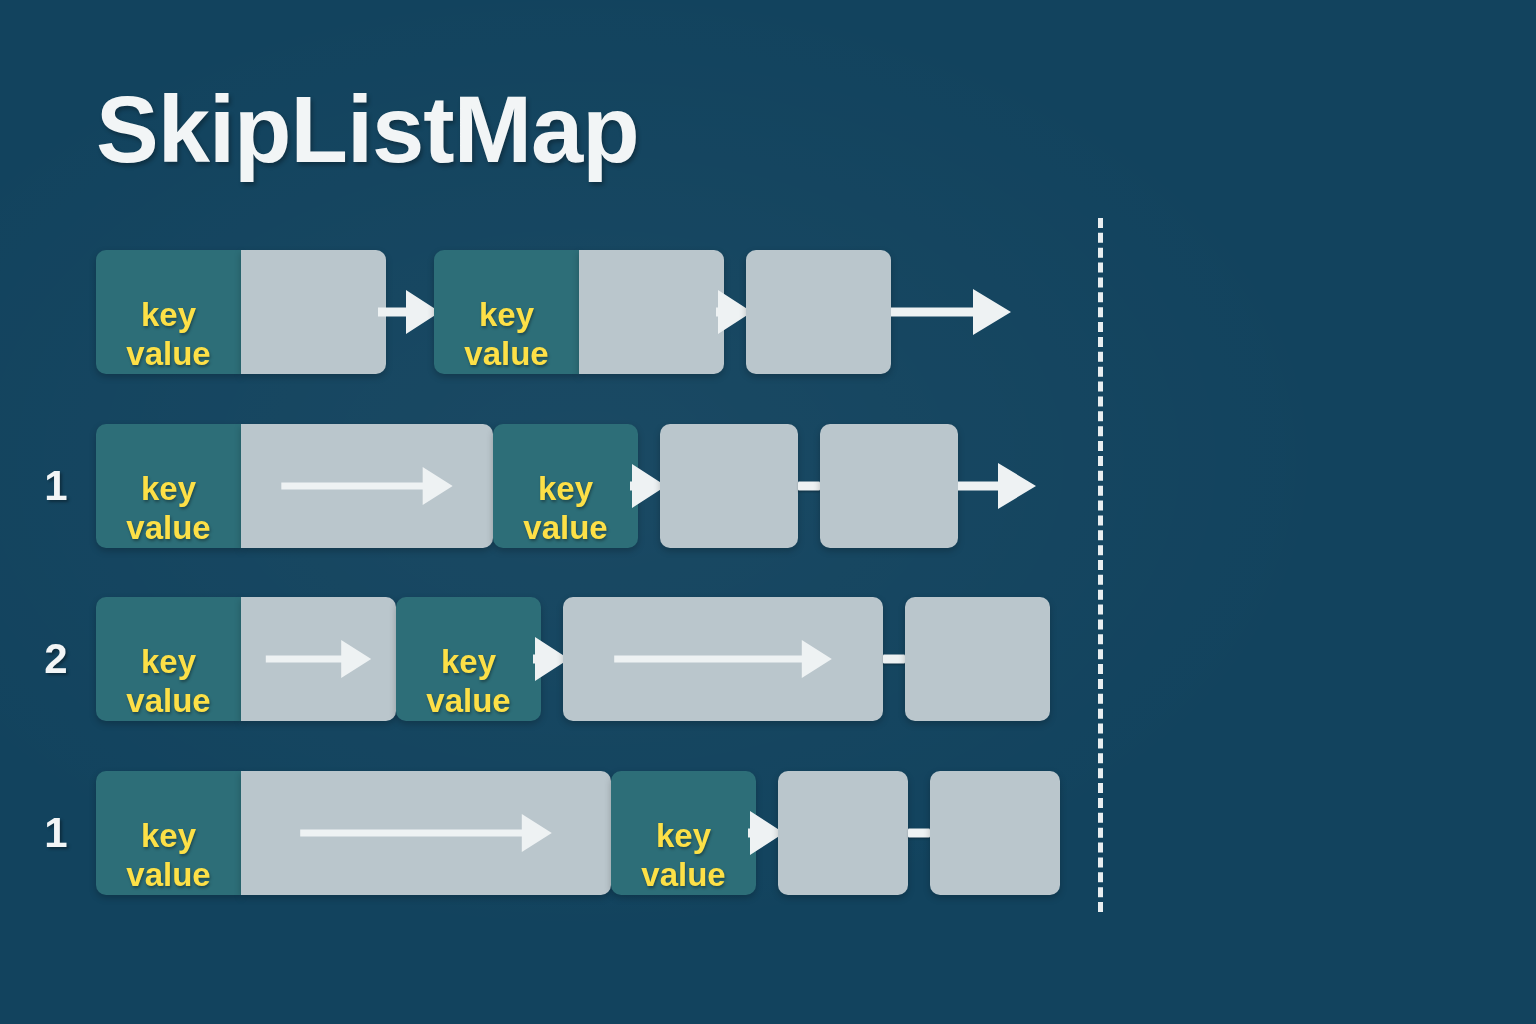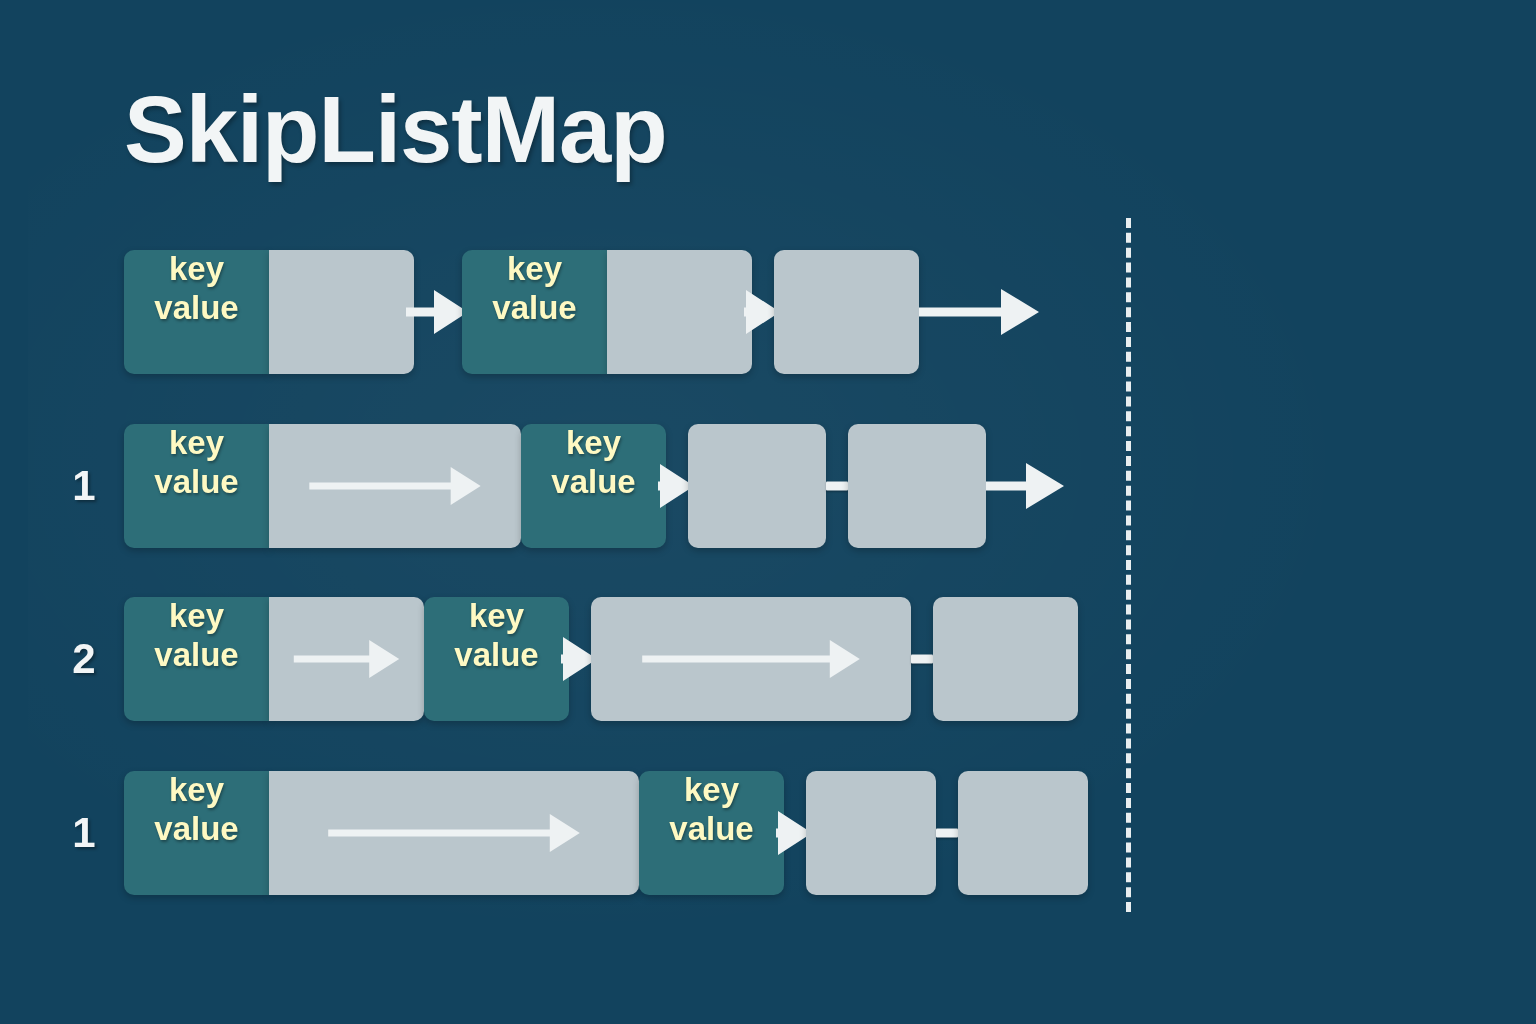--- a/index.html
+++ b/index.html
@@ -14,21 +14,20 @@
     overflow: hidden;
     position: relative;
   }
   
   #canvas {
     position: absolute;
     inset: 0;
     background:
       radial-gradient(ellipse 1100px 700px at 38% 45%, rgba(255,255,255,0.035) 0%, rgba(255,255,255,0.0) 70%),
       #12435e;
-    margin-left: 28px;
   }
 
   
   #title {
     position: absolute;
     left: 96px;
     top: 76px;
     font-size: 94px;
     font-weight: bold;
     color: #f2f5f6;
@@ -68,26 +67,26 @@
     height: 124px;
   }
   .node {
     position: absolute;
     top: 0;
     height: 124px;
     box-sizing: border-box;
   }
   .kv {
     background: #2d6e78;
-    color: #fef9c3;
+    color: #fde047;
     border-radius: 10px 0 0 10px;
     display: flex;
     flex-direction: column;
     align-items: center;
-    justify-content: flex-start;
+    justify-content: flex-end;
     font-size: 33px;
     font-weight: bold;
     line-height: 1.18;
     text-shadow: 1px 2px 3px rgba(0,0,0,0.35);
     box-shadow: 0 3px 7px rgba(0,0,0,0.22);
   }
   .kv.solo { border-radius: 10px; }
   .ptr {
     background: #bac6cc;
     border-radius: 0 10px 10px 0;

